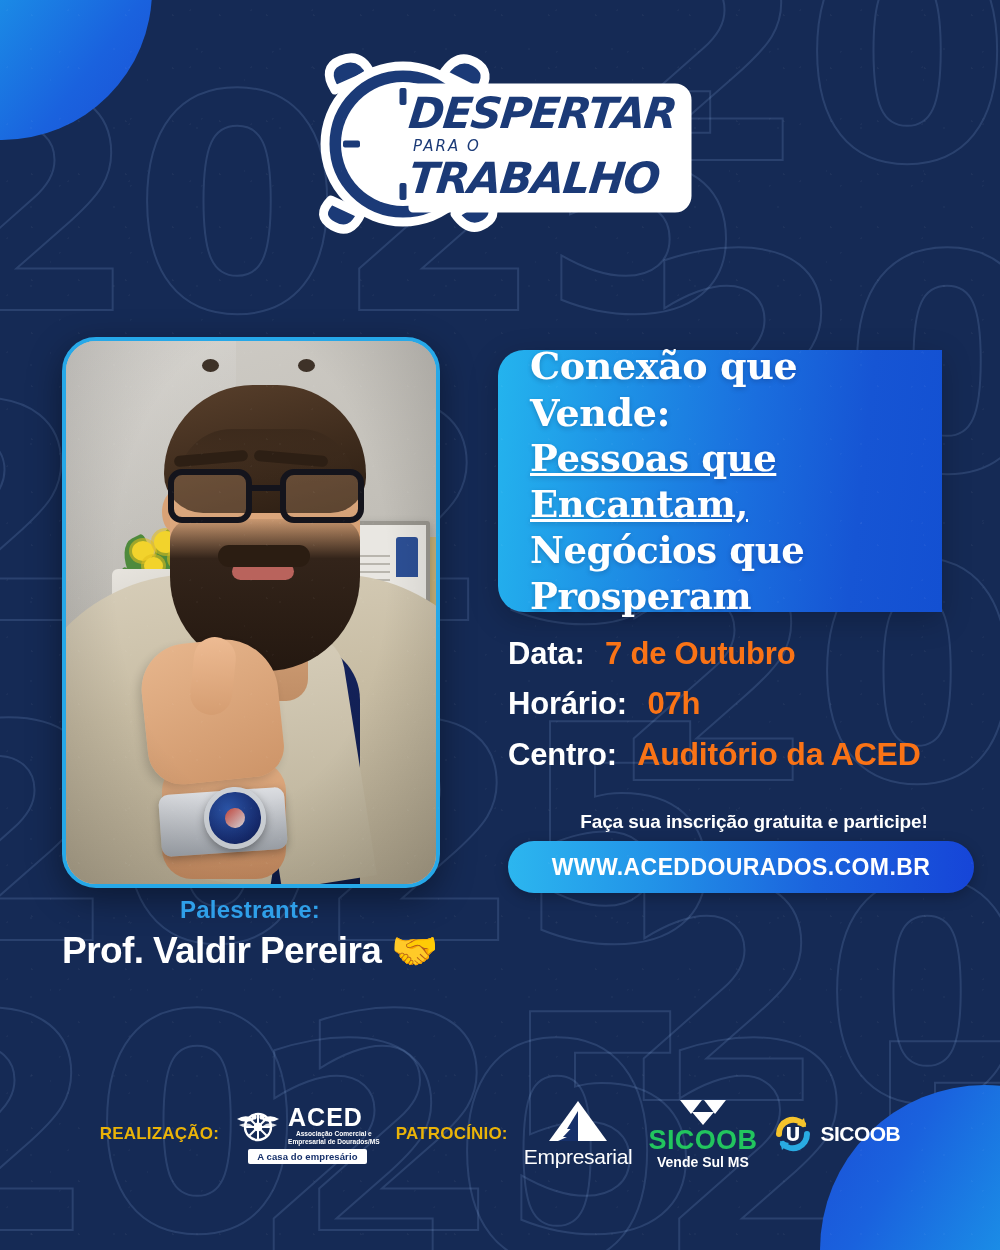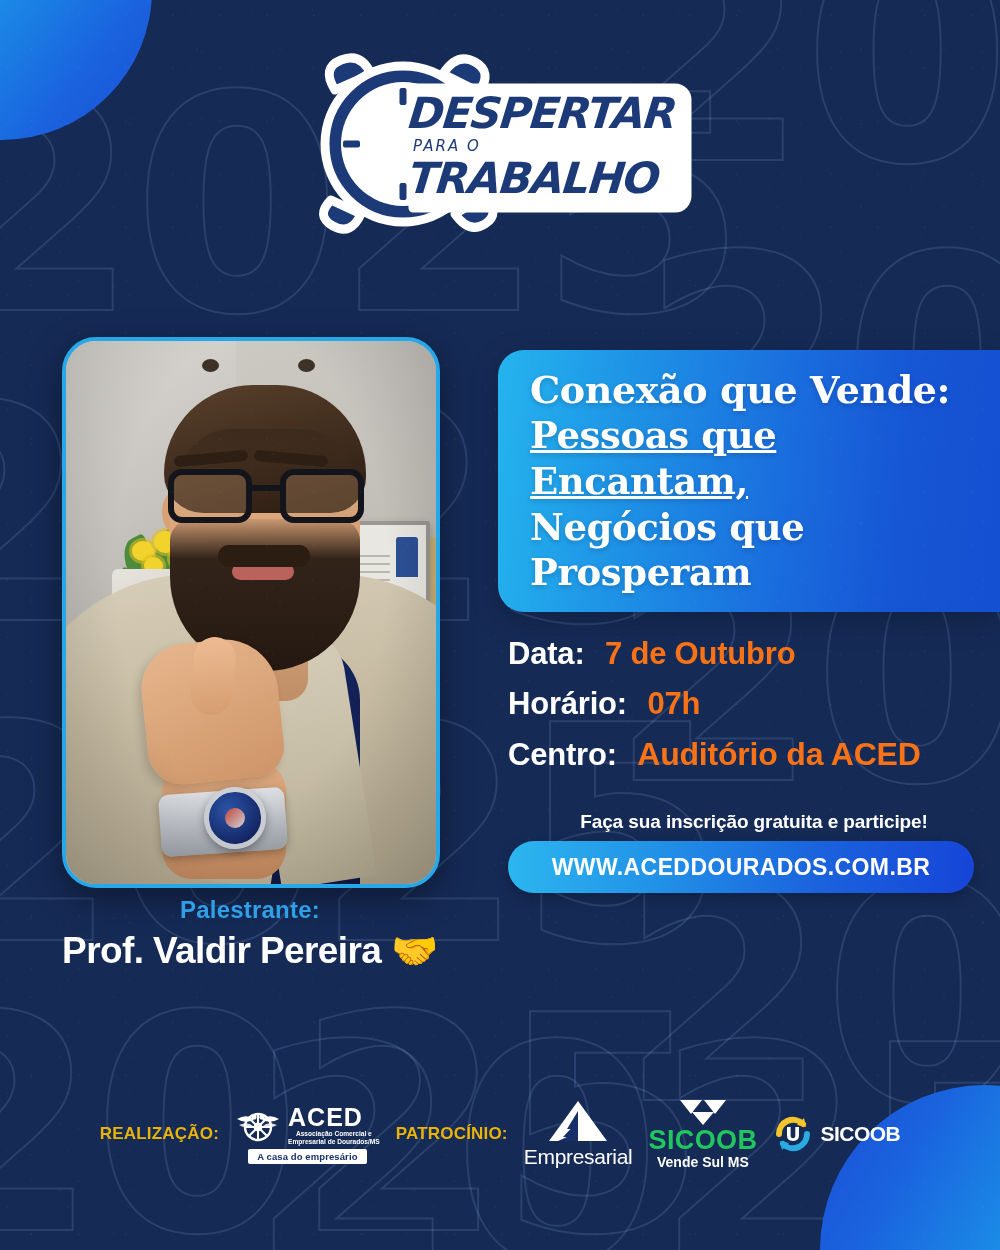--- a/index.html
+++ b/index.html
@@ -234,21 +234,21 @@
     background:linear-gradient(140deg,#c0443a,#d8d9dd);
   }
   .ph-vig{
     position:absolute; inset:0;
     background:radial-gradient(ellipse at 50% 42%, rgba(0,0,0,0) 52%, rgba(0,0,0,.20) 100%);
   }
 
   
   .title-card{
     position:absolute; left:498px; top:350px;
-    width:502px; height:262px;
+    width:444px; height:262px;
     border-radius:26px 0 0 26px;
     background:linear-gradient(96deg,#24b4ee 0%,#1e93e6 26%,#1a6ede 56%,#1655d4 80%,#1350d2 100%);
     display:flex; align-items:center;
     padding:0 34px 0 32px;
     box-shadow:0 8px 30px rgba(0,0,0,.22);
   }
   .title-text{
     font-family:"DejaVu Serif", serif;
     font-weight:700;
     color:#ffffff;

